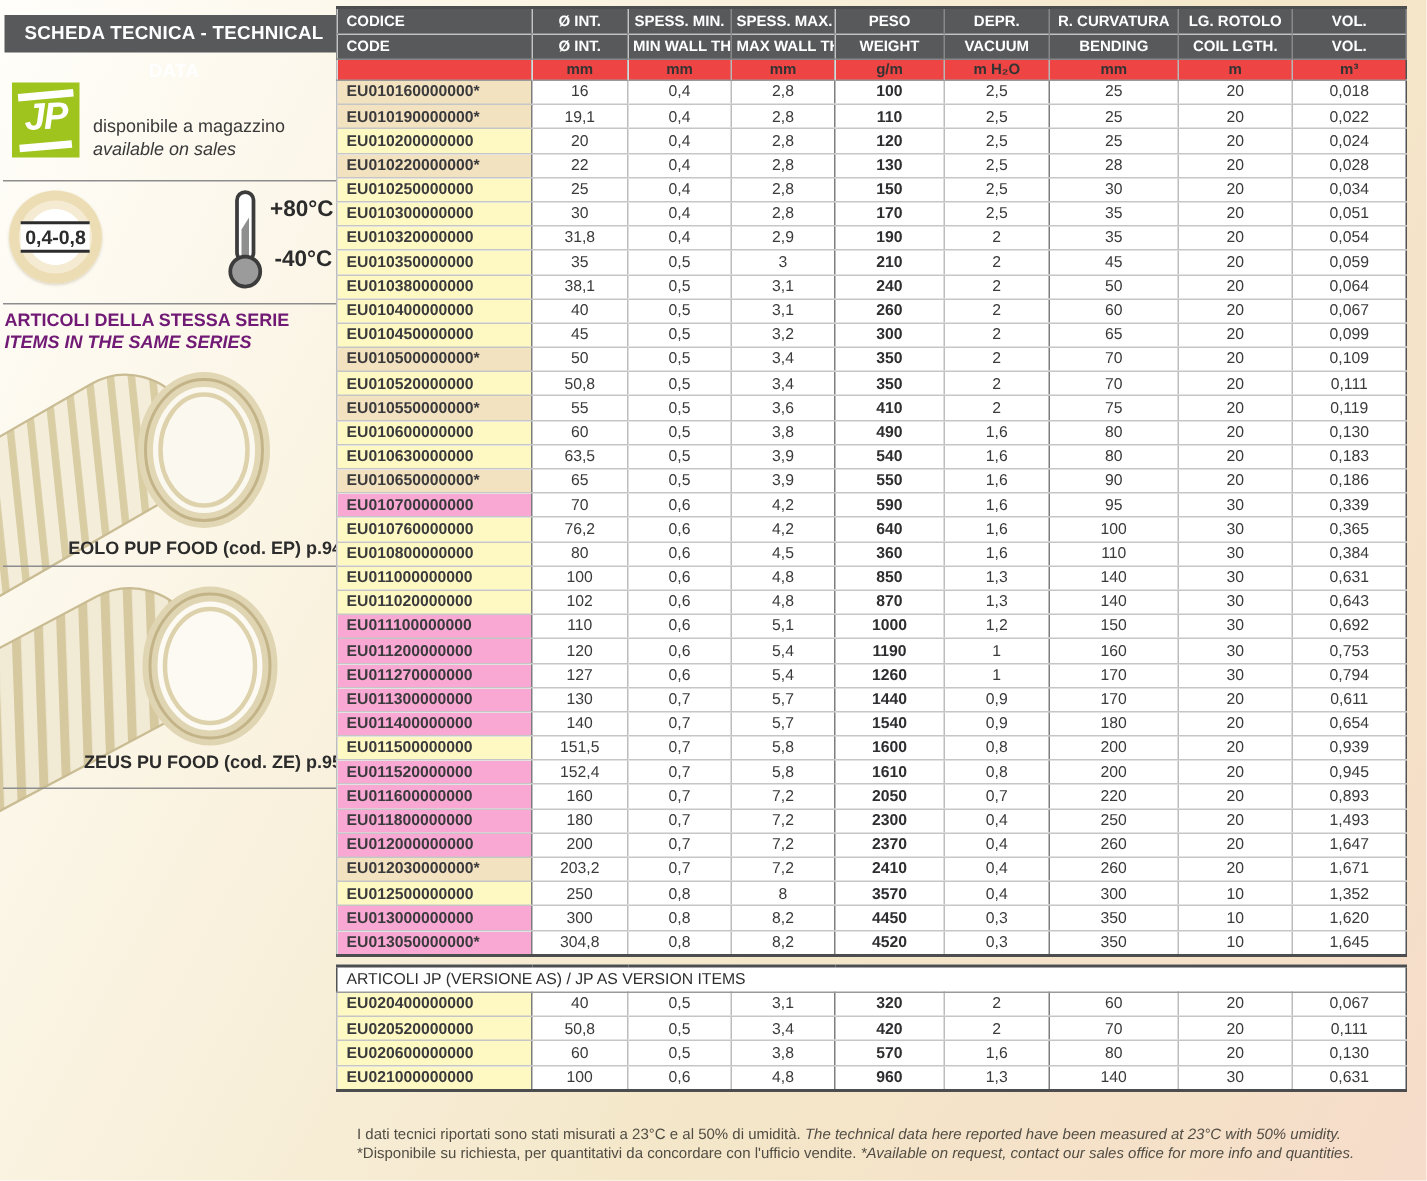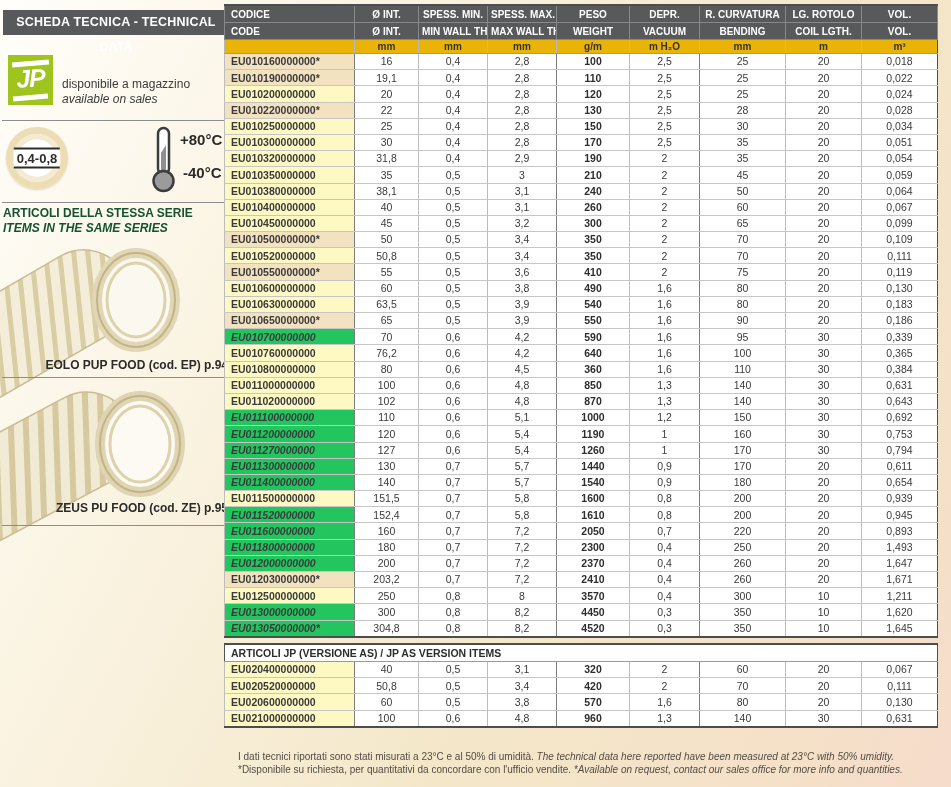--- a/index.html
+++ b/index.html
@@ -25,44 +25,44 @@
   .ring-badge{left:6px;top:127px;width:62px;height:62px;border-radius:50%;
     background:radial-gradient(circle,#ffffff 0 42%,#f4ebd2 43% 55%,#ecddb4 56% 88%,#f6efdd 89%);
     box-shadow:0 1px 2px rgba(120,100,60,.25);}
   .size-label{position:absolute;left:50%;top:50%;transform:translate(-50%,-50%);
     font-size:13px;font-weight:bold;color:#2c2c2c;background:rgba(255,255,255,.9);
     border-top:2px solid #2c2c2c;border-bottom:2px solid #2c2c2c;padding:1px 3px;white-space:nowrap;}
   .thermo{left:150px;top:125px;}
   .temp{font-size:15px;font-weight:bold;color:#2b2b2b;}
   .temp.max{left:180px;top:131px;}
   .temp.min{left:183px;top:164px;}
-  .series-heading{left:3px;top:206px;font-size:12px;font-weight:bold;color:#14532d;line-height:15px;}
+  .series-heading{left:3px;top:206px;font-size:12px;font-weight:bold;color:#701a75;line-height:15px;}
   .series-heading .en{font-style:italic;}
   .hose-fig{left:0;width:232px;height:118px;overflow:visible;}
   .hose-caption{left:0;width:228px;text-align:right;font-size:12px;font-weight:bold;color:#2b2b2b;}
 
   
   .tbl-wrap{left:224px;width:856px;}
   table{border-collapse:collapse;table-layout:fixed;width:713px;background:#fff;}
   table{border:1px solid #515254;border-top:2px solid #4c4d4f;border-bottom:2px solid #4c4d4f;}
   th,td{padding:0 3px;overflow:hidden;white-space:nowrap;}
   thead th{background:#58595b;color:#fff;font-size:10px;font-weight:bold;height:16px;
     border:1px solid #87888a;text-align:center;}
   thead th.code-h{text-align:left;padding-left:6px;}
-  tr.units td{background:#eab308;color:#333;font-size:10px;font-weight:bold;height:13px;
+  tr.units td{background:#ef4444;color:#333;font-size:10px;font-weight:bold;height:13px;
     text-align:center;border-left:1px solid #b7b7b7;border-bottom:1px solid #9a9a9a;margin-top:14px;}
   tbody td{font-size:10.5px;color:#3a3a3c;height:15.2px;text-align:center;line-height:1;
     border-left:1px solid #bcbcbc;border-bottom:1px solid #c6c6c6;}
   tbody td.code{font-weight:bold;text-align:left;padding-left:6px;border-right:1px solid #7c7d7f;}
   td.peso{font-weight:bold;color:#2e2e30;}
   td.sep-strong, th.sep-strong{border-left:1px solid #7c7d7f;}
   td.green{background:#fef9c3;}
   td.tan{background:#f3e2bf;}
-  td.white{background:#22c55e;font-style:italic;}
-  th.as-title{background:#fff;color:#2d2d2d;font-size:10.5px;font-weight:bold;height:16px;
+  td.white{background:#f9a8d4;}
+  th.as-title{background:#fff;color:#2d2d2d;font-size:10.5px;font-weight:normal;height:16px;
     text-align:left;padding-left:6px;border:1px solid #515254;border-bottom:1px solid #9a9a9a;}
 
   
   .footer{left:238px;top:751px;width:706px;font-size:10px;color:#514d44;line-height:12.5px;}
   .footer .en{font-style:italic;}
 </style>
 </head>
 <body>
 
 <div class="abs side-title">SCHEDA TECNICA - TECHNICAL DATA</div>
@@ -585,21 +585,21 @@
 
         <tr>
           <td class="code green">EU012500000000</td>
           <td>250</td>
           <td>0,8</td>
           <td>8</td>
           <td class="peso sep-strong">3570</td>
           <td>0,4</td>
           <td class="sep-strong">300</td>
           <td>10</td>
-          <td>1,211</td>
+          <td>1,352</td>
         </tr>
 
         <tr>
           <td class="code white">EU013000000000</td>
           <td>300</td>
           <td>0,8</td>
           <td>8,2</td>
           <td class="peso sep-strong">4450</td>
           <td>0,3</td>
           <td class="sep-strong">350</td>

